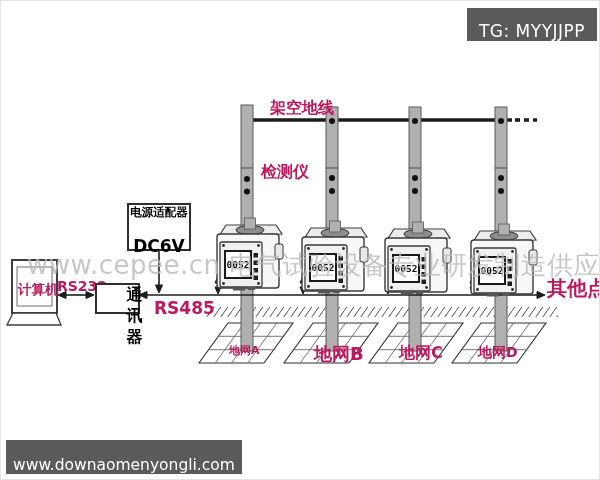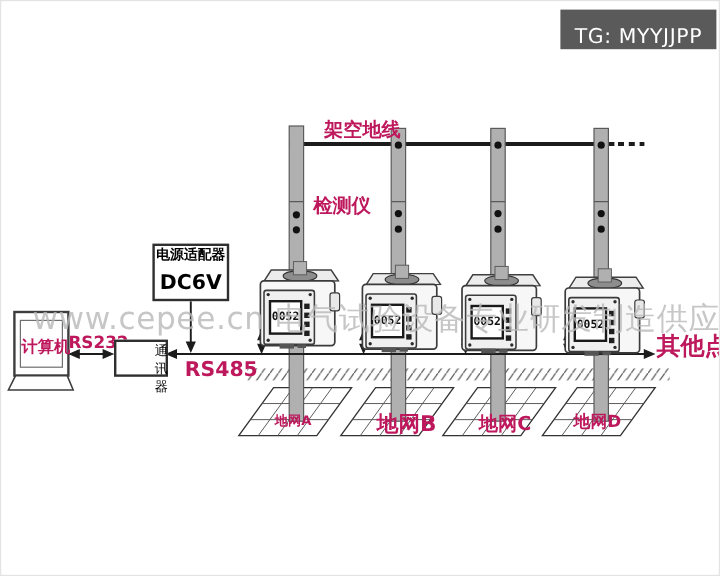--- a/index.html
+++ b/index.html
@@ -141,42 +141,45 @@
       <use href="#device" xlink:href="#device" x="380" y="223"></use>
       <use href="#device" xlink:href="#device" x="466" y="225"></use>
     </g>
   </svg>
 
   <div class="lbl z3" style="left:269px;top:99px;font-size:16px;">架空地线</div>
   <div class="lbl z3" style="left:260px;top:163px;font-size:16px;text-align:center;">检测仪</div>
 
   <div class="box" style="left:126px;top:202px;width:64px;height:48px;">
     <span style="font-size:11.5px;font-weight:bold;">电源适配器</span>
-    <span style="font-size:17px;font-weight:bold;margin-top:6px;">DC6V</span>
+    <span style="font-size:17px;font-weight:bold;margin-top:16px;">DC6V</span>
   </div>
 
   <div class="lbl z3" style="left:17px;top:282px;font-size:13.5px;">计算机</div>
   <div class="lbl z3" style="left:56px;top:278px;font-size:14px;">RS232</div>
 
   <div class="box" style="left:94px;top:282px;width:45px;height:31px;">
-    <span style="font-size:11px;font-weight:normal;padding-left:34px;">通讯器</span>
+    <span style="font-size:16px;font-weight:bold;padding-left:34px;">通讯器</span>
   </div>
 
   <div class="lbl z3" style="left:153px;top:299px;font-size:17px;">RS485</div>
   <div class="lbl z3" style="left:546px;top:277px;font-size:20px;">其他点</div>
 
   <span class="disp" style="left:224px;top:258px;">0052</span>
   <span class="disp" style="left:309px;top:261px;">0052</span>
   <span class="disp" style="left:392px;top:262px;">0052</span>
   <span class="disp" style="left:478px;top:264px;">0052</span>
 
   <div class="lbl z3" style="left:228px;top:344px;font-size:11px;">地网A</div>
   <div class="lbl z3" style="left:313px;top:344px;font-size:18px;">地网B</div>
   <div class="lbl z3" style="left:398px;top:344px;font-size:16px;">地网C</div>
   <div class="lbl z3" style="left:477px;top:344px;font-size:14px;">地网D</div>
 
   <div class="wm wm-line">www.cepee.cn 电气试验设备专业研发制造供应商</div>
 
   <div class="banner" style="left:466px;top:7px;width:130px;height:33px;font-size:17px;letter-spacing:.5px;">
     <span>TG: MYYJJPP</span>
   </div>
+  <div class="banner" style="left:5px;top:439px;width:236px;height:34px;font-size:15.5px;">
+    <span>www.downaomenyongli.com</span>
+  </div>
 
 </div>
 
 </body></html>

